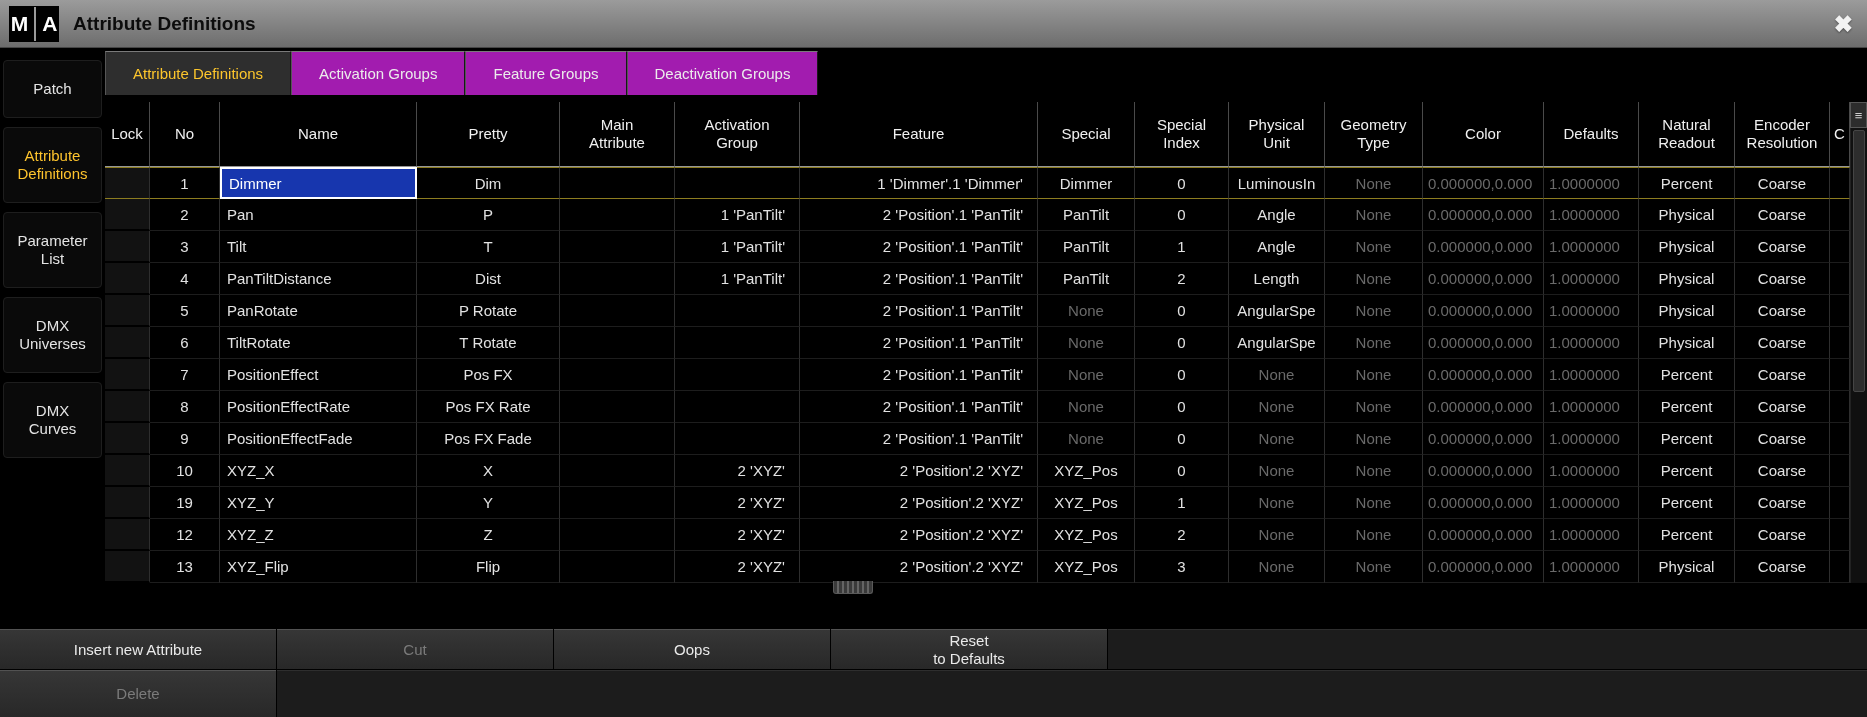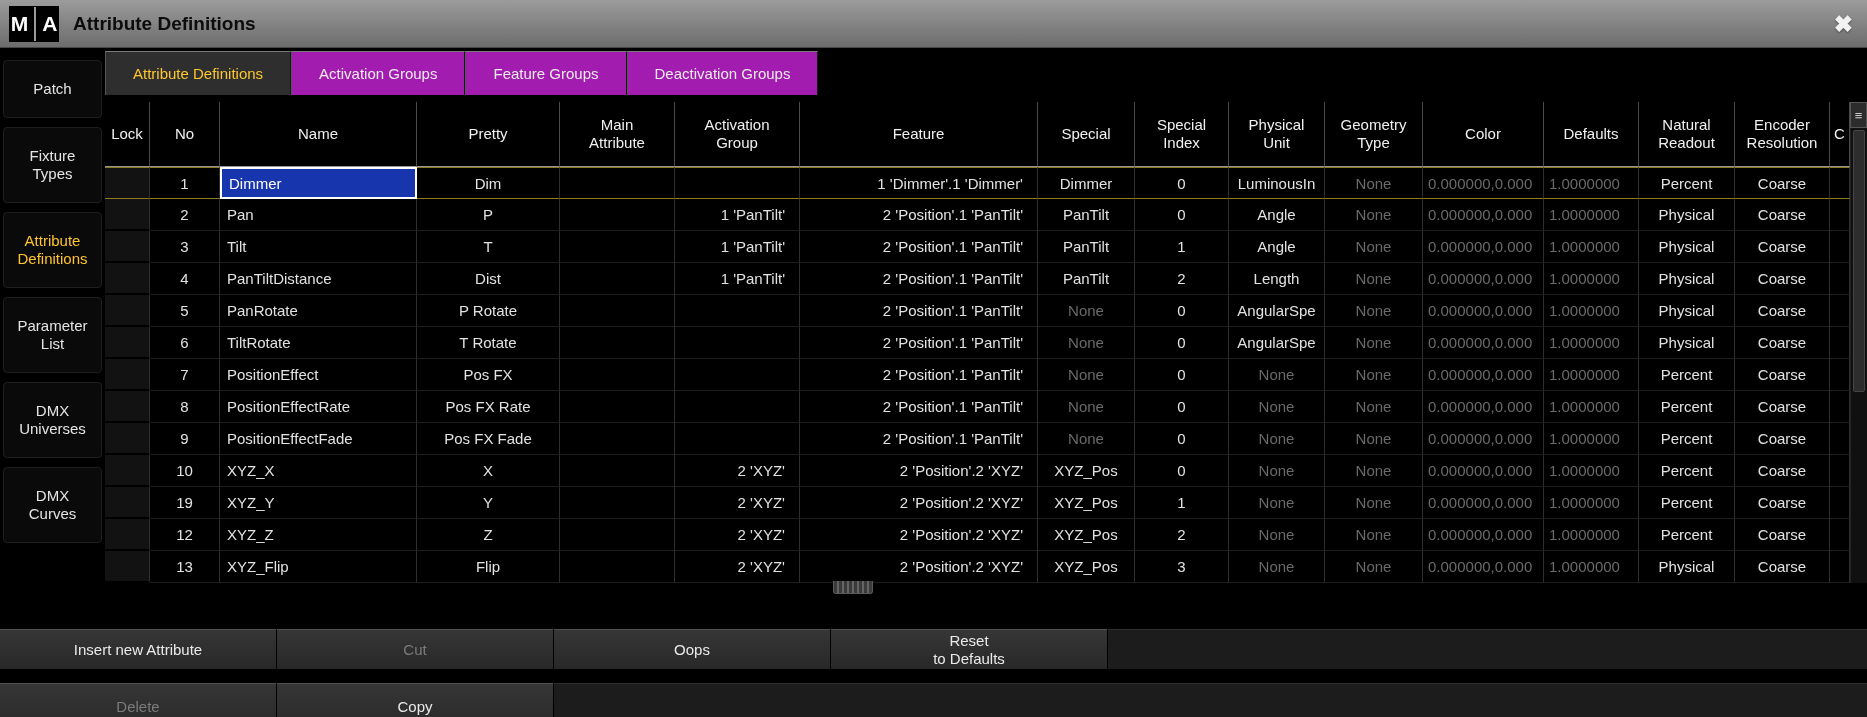--- a/index.html
+++ b/index.html
@@ -61,21 +61,21 @@
     font-size:13px;display:flex;align-items:center;justify-content:center;cursor:pointer}
   .vtrack{flex:1;background:#101010;padding:2px;border-left:1px solid #222;cursor:pointer}
   .vthumb{width:100%;height:58%;background:#2d2d2d;border:1px solid #454545;border-radius:2px}
   .hgrip{position:absolute;left:728px;top:533px;width:40px;height:13px;cursor:grab;
     border:1px solid #5a5a5a;border-top:none;border-radius:0 0 3px 3px;
     background-image:repeating-linear-gradient(90deg,#3a3a3a 0 3px,#646464 3px 5px)}
 
   
   .actionbar{height:88px;background:#000}
   .arow{display:flex}
-  .arow.r1{height:40px;margin-bottom:14px}
+  .arow.r1{height:40px;margin-bottom:1px}
   .arow.r2{height:47px}
   .abtn{width:276px;margin-right:1px;background:linear-gradient(#363636,#282828);
     border-top:1px solid #525252;color:#eaeaea;font-size:15px;display:flex;align-items:center;
     justify-content:center;white-space:pre-line;text-align:center;line-height:18px;cursor:pointer}
   .abtn.disabled{color:#7b7b7b}
   .afill{flex:1;background:#1c1c1c;border-top:1px solid #2e2e2e}
 </style>
 </head>
 <body>
 
@@ -87,21 +87,20 @@
       <span class="la">A</span>
     </div>
     <span class="win-title">Attribute Definitions</span>
     <span class="close-btn">✖</span>
   </div>
 
   <div class="main">
 
     <div class="sidebar">
       <div class="side-item">Patch</div>
-      <div class="side-item">Fixture Types</div>
       <div class="side-item active">Attribute Definitions</div>
       <div class="side-item">Parameter List</div>
       <div class="side-item">DMX Universes</div>
       <div class="side-item">DMX Curves</div>
     </div>
 
     <div class="content">
       <div class="tabbar">
         <div class="tab active">Attribute Definitions</div>
         <div class="tab">Activation Groups</div>
@@ -414,18 +413,17 @@
     <div class="arow r1">
       <div class="abtn">Insert new Attribute</div>
       <div class="abtn disabled">Cut</div>
       <div class="abtn">Oops</div>
       <div class="abtn">Reset
 to Defaults</div>
       <div class="afill"></div>
     </div>
     <div class="arow r2">
       <div class="abtn disabled">Delete</div>
-      <div class="abtn">Copy</div>
       <div class="afill"></div>
     </div>
   </div>
 
 </div>
 
 </body></html>

